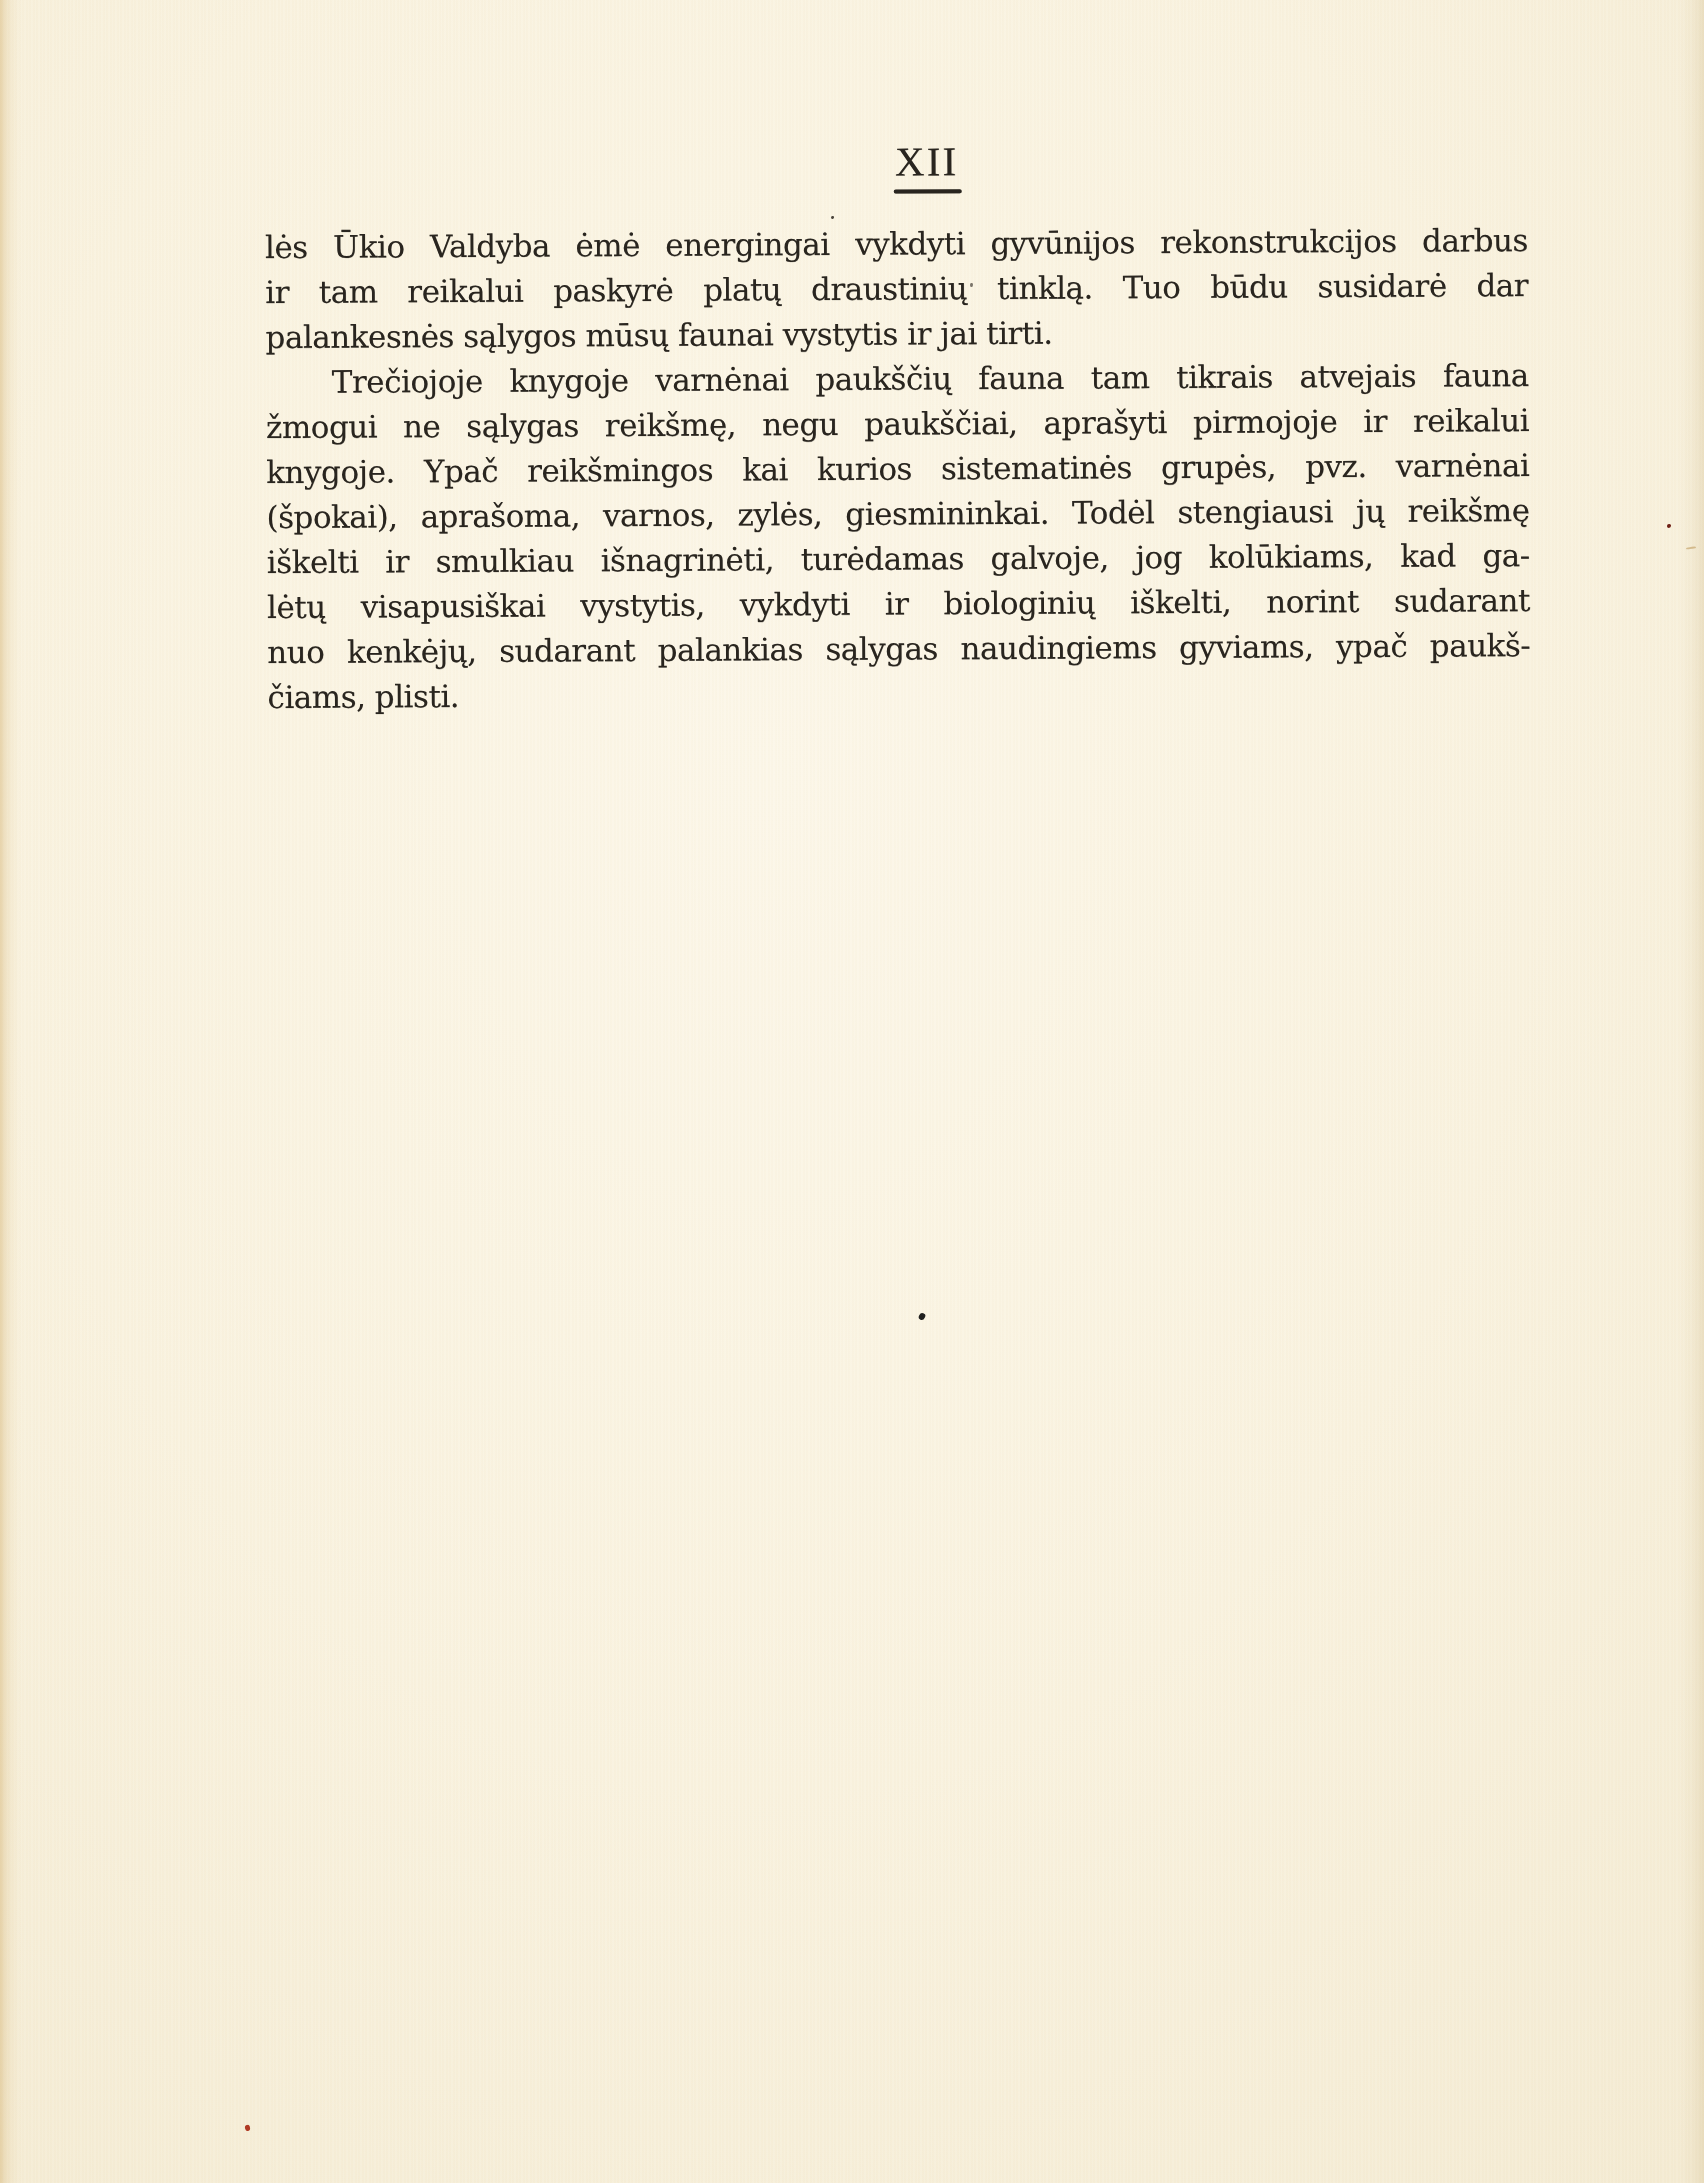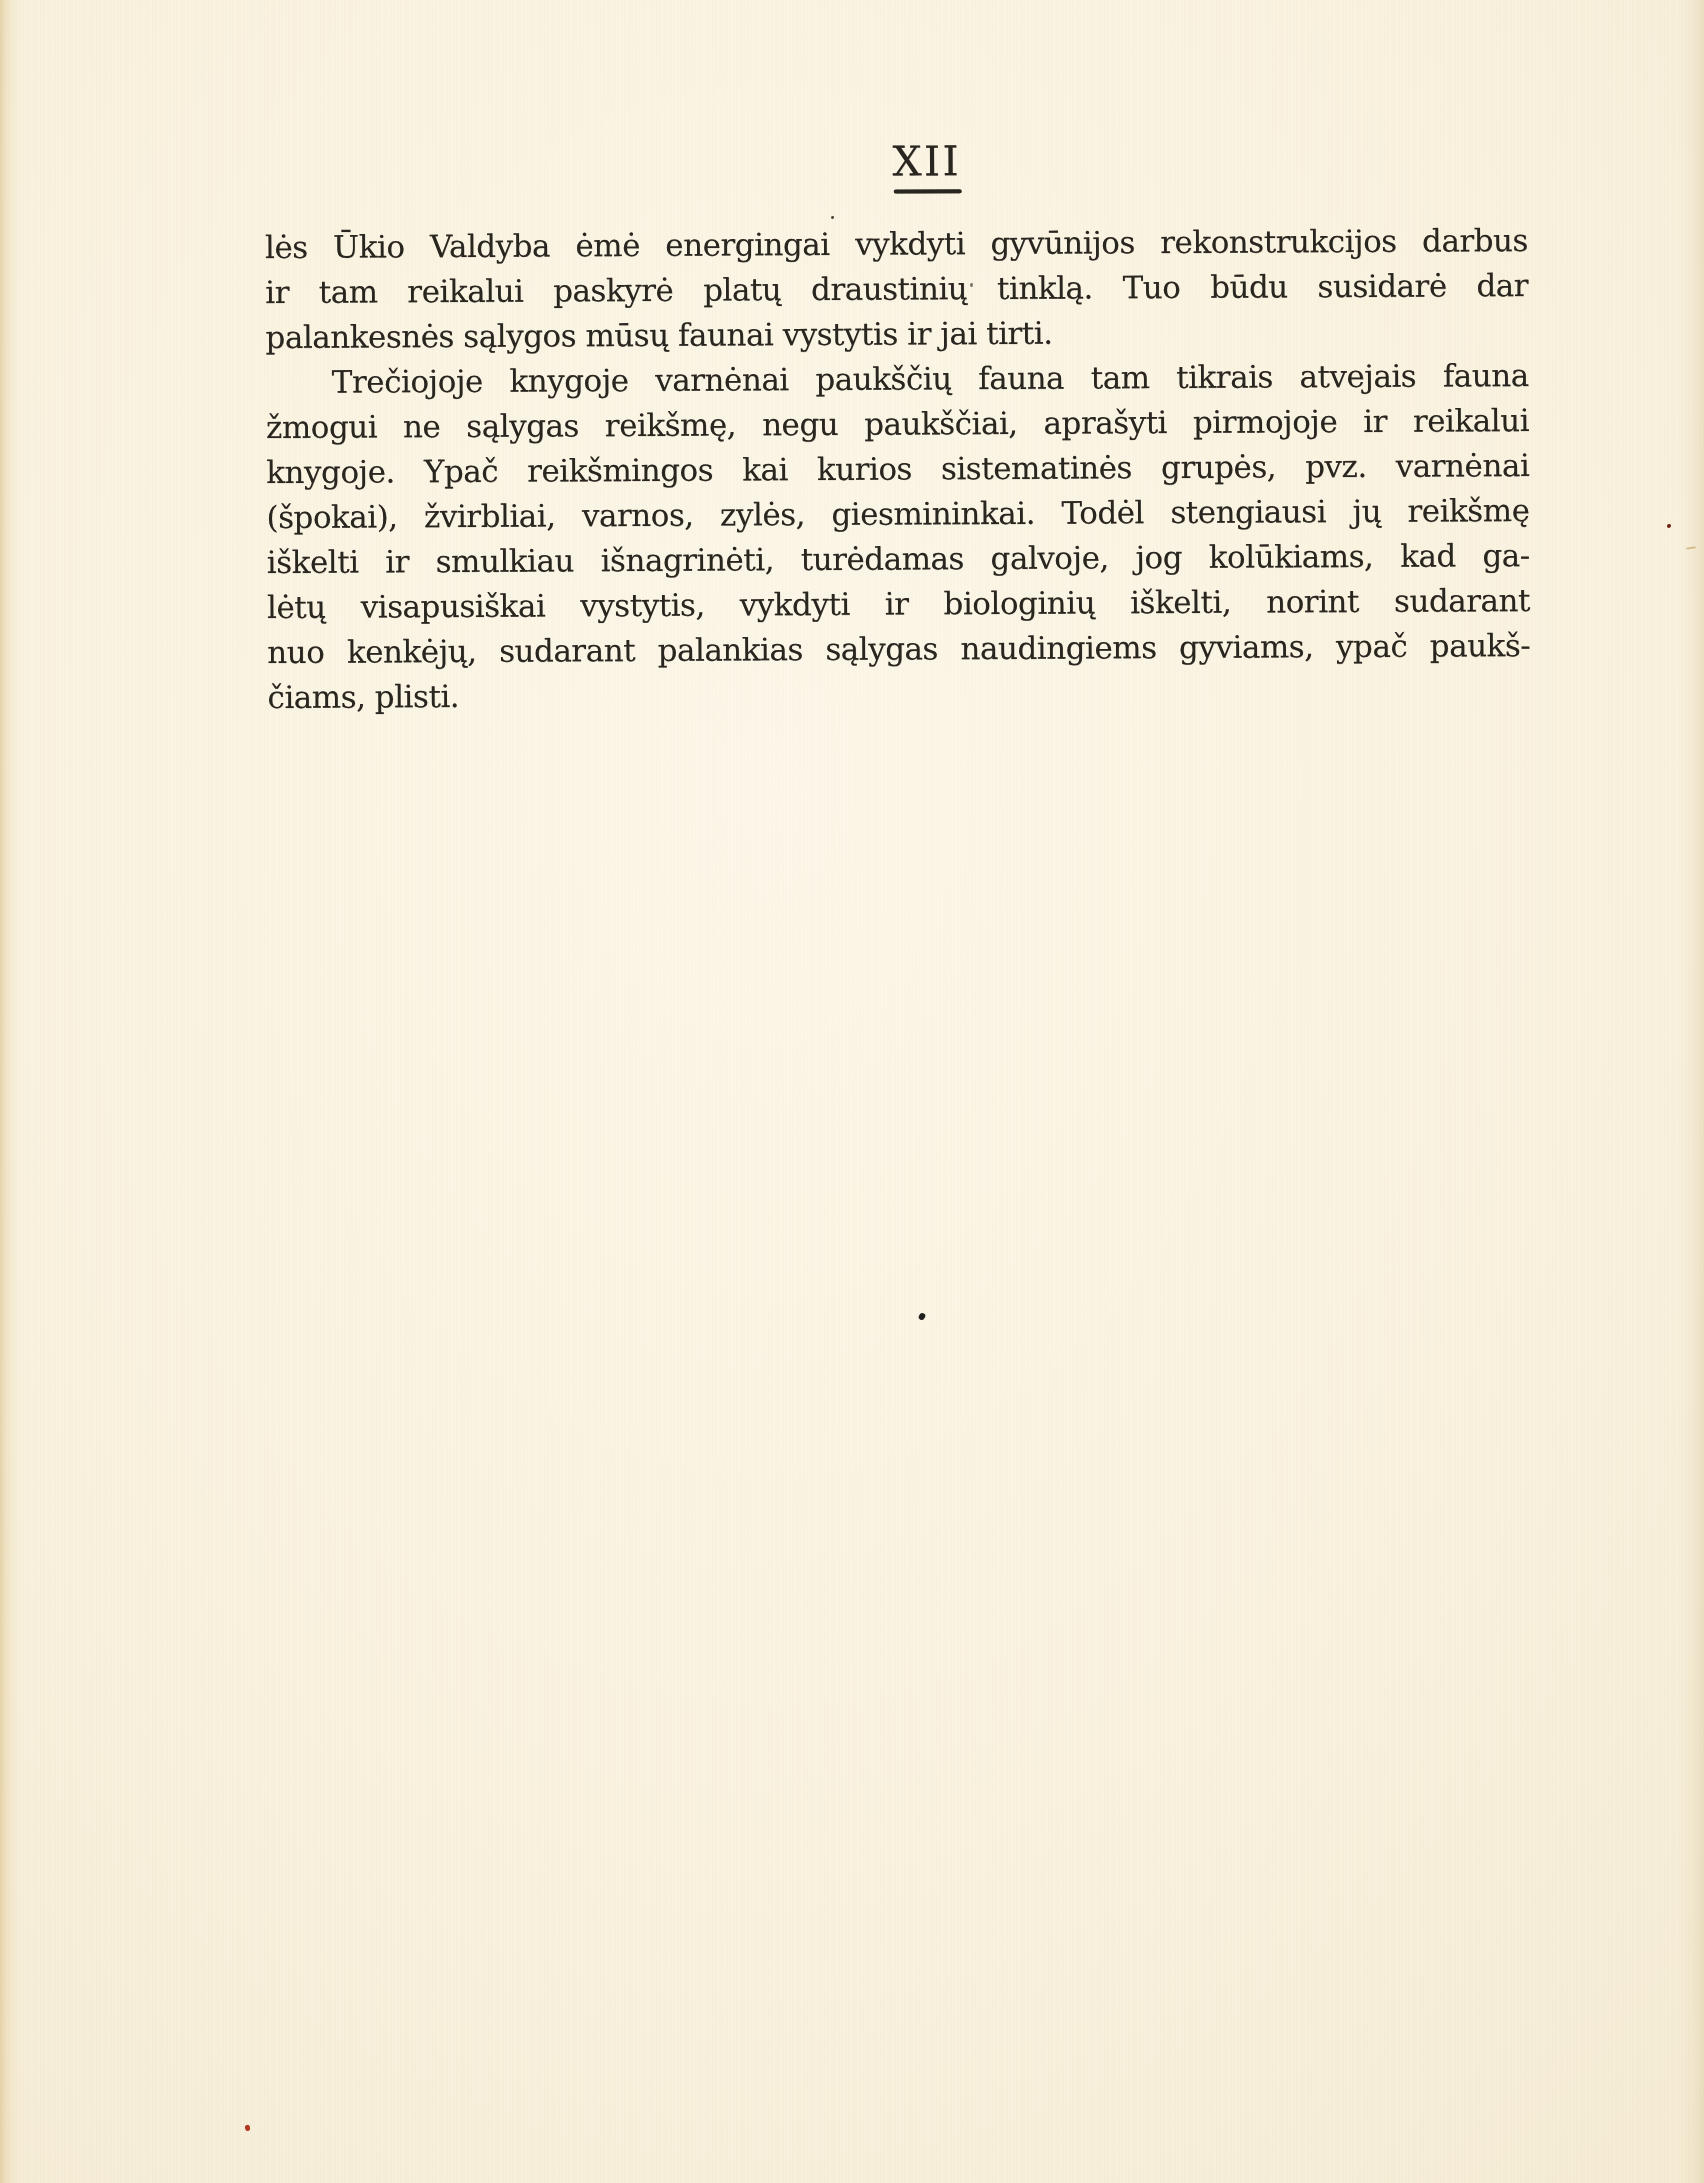--- a/index.html
+++ b/index.html
@@ -42,20 +42,21 @@
     transform: rotate(-0.32deg);
     transform-origin: 279px 245px;
   }
 
   
   .page-number-wrap {
     position: absolute;
     left: 892px;
     top: 145px;
     text-align: center;
+    font-family: Liberation Serif, serif;
   }
   .page-number {
     font-size: 41px;
     line-height: 1;
     letter-spacing: 2.2px;
     color: var(--ink);
     text-shadow: 0.3px 0.3px 0.5px rgba(41,37,31,0.45);
   }
   .page-number-underline {
     margin-top: 7.4px;
@@ -189,21 +190,21 @@
           <span>reikšmingos</span>
           <span>kai</span>
           <span>kurios</span>
           <span>sistematinės</span>
           <span>grupės,</span>
           <span>pvz.</span>
           <span>varnėnai</span>
         </div>
         <div class="text-line justified">
           <span>(špokai),</span>
-          <span>žvirbliai,</span>
+          <span>aprašoma,</span>
           <span>varnos,</span>
           <span>zylės,</span>
           <span>giesmininkai.</span>
           <span>Todėl</span>
           <span>stengiausi</span>
           <span>jų</span>
           <span>reikšmę</span>
         </div>
         <div class="text-line justified">
           <span>iškelti</span>

